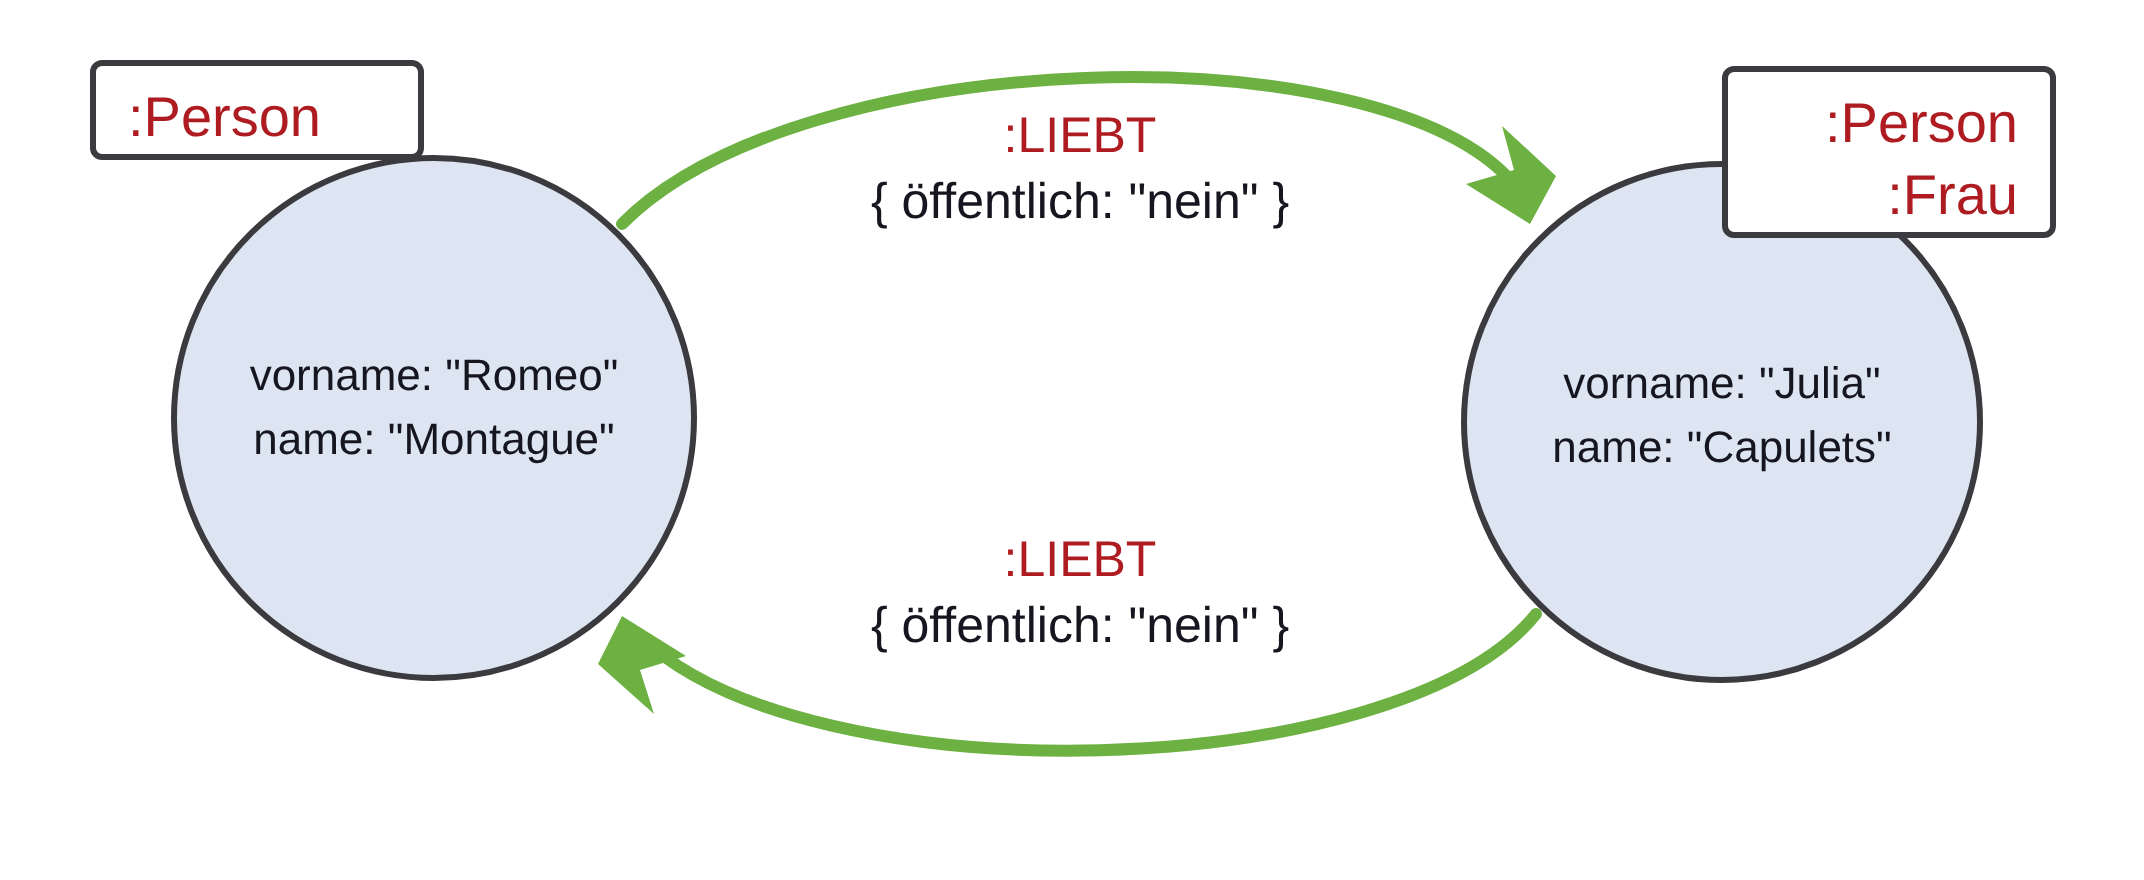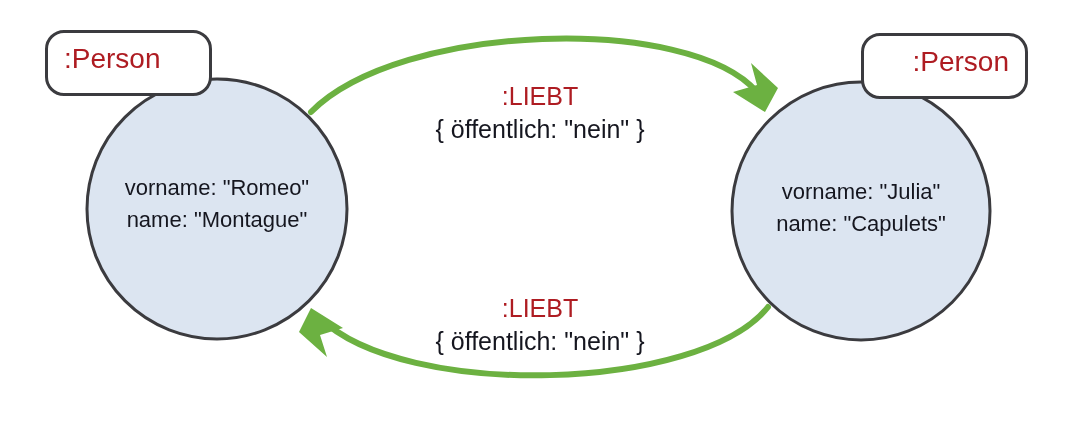--- a/index.html
+++ b/index.html
@@ -40,26 +40,26 @@
   }
   #node-right-props {
     left: 731px;
     top: 176px;
     width: 260px;
   }
   .label-box {
     position: absolute;
     background: #ffffff;
     border: 3px solid #3b3b3f;
-    border-radius: 19px;
+    border-radius: 6px;
     box-sizing: border-box;
     color: #ae1c22;
     font-size: 28px;
     line-height: 1.28;
-    padding: 8px 16px 16px 16px;
+    padding: 8px 16px 0 16px;
     font-family: "Liberation Sans", sans-serif;
   }
   #label-box-left {
     left: 45px;
     top: 30px;
     width: 167px;
     text-align: left;
   }
   #label-box-right {
     left: 861px;
@@ -70,21 +70,20 @@
   .edge-label {
     position: absolute;
     text-align: center;
     white-space: nowrap;
     font-family: "Liberation Sans", sans-serif;
   }
   .edge-type {
     color: #ae1c22;
     font-size: 25px;
     line-height: 1.3;
-    margin-top: 28px;
   }
   .edge-props {
     color: #15161f;
     font-size: 25px;
     line-height: 1.3;
   }
   #edge-label-top {
     left: 386px;
     top: 52px;
     width: 308px;
@@ -122,20 +121,21 @@
     <div>vorname: "Julia"</div>
     <div>name: "Capulets"</div>
   </div>
 
   <div id="label-box-left" class="label-box">
     <div>:Person</div>
   </div>
 
   <div id="label-box-right" class="label-box">
     <div>:Person</div>
+    <div>:Frau</div>
   </div>
 
   <div id="edge-label-top" class="edge-label">
     <div class="edge-type">:LIEBT</div>
     <div class="edge-props">{ öffentlich: "nein" }</div>
   </div>
 
   <div id="edge-label-bottom" class="edge-label">
     <div class="edge-type">:LIEBT</div>
     <div class="edge-props">{ öffentlich: "nein" }</div>

